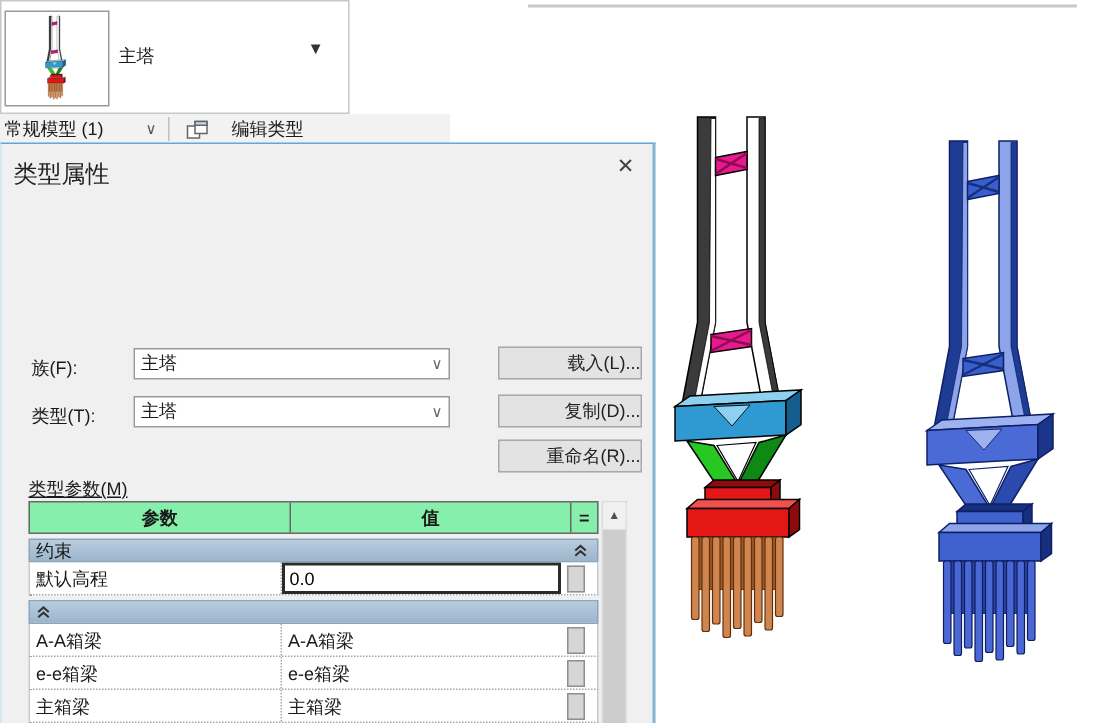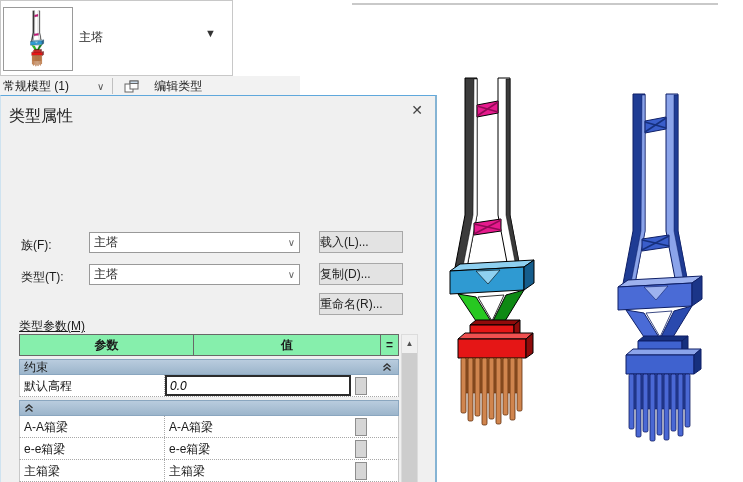--- a/index.html
+++ b/index.html
@@ -32,22 +32,22 @@
     border-left:1px solid #cfe3f0; }
   #dlg-title { left:8px; top:10px; font-size:16px; color:#222; }
   #dlg-close { left:310px; top:2px; width:42px; height:24px; text-align:center;
     line-height:24px; font-size:14px; color:#444; position:absolute; left:395px; }
 
   .fld-label { left:20px; position:absolute; }
   .combo { position:absolute; left:88px; width:211px; height:21px; background:#fff;
     border:1px solid #999; display:flex; align-items:center; padding:0 4px; }
   .combo .cv { flex:1; }
   .combo .chev { color:#666; font-size:10px; }
-  .dlg-btn { position:absolute; left:318px; width:84px; height:22px;
-    background:#e3e3e3; border:1px solid #a8a8a8; text-align:left;
+  .dlg-btn { position:absolute; left:331px; width:96px; height:22px;
+    background:#e3e3e3; border:1px solid #a8a8a8; text-align:right;
     line-height:20px; font-size:12px; color:#222; }
 
   #params-label { left:18px; top:222px;text-decoration:underline; }
 
   
   #param-table { left:18px; top:238px; width:380px; }
   #tbl-header { display:flex; height:22px; border:1px solid #686868; background:#86efac; }
   #tbl-header .hc { display:flex; align-items:center; justify-content:center;
     font-weight:bold; font-size:12px; }
   #hc-param { width:174px; border-right:1px solid #686868; }
@@ -55,27 +55,27 @@
   #hc-assoc { width:17px; }
 
   .row-group { display:flex; align-items:center; height:16px; margin-top:3px;
     background:linear-gradient(#b9ccde,#9cb5cb); border:1px solid #8aa6bf;
     font-weight:normal; padding-left:4px; }
   .row-group .glabel { flex:1; }
   .row-group .gchev { margin-right:6px; display:flex; }
   .row-param { display:flex; height:22px; background:#fff;
     border-bottom:1px dotted #a8a8a8; border-left:1px solid #c8c8c8;
     border-right:1px solid #c8c8c8; }
-  .pc-name { width:145px; border-right:1px dotted #a8a8a8; padding:3px 0 0 4px; }
+  .pc-name { width:168px; border-right:1px dotted #a8a8a8; padding:3px 0 0 4px; }
   .pc-value { width:187px; padding:3px 0 0 4px; position:relative; }
   .pc-assoc { width:18px; display:flex; align-items:center; justify-content:center; }
   .assoc-btn { width:12px; height:18px; background:#d6d6d6; border:1px solid #8e8e8e; }
   .cell-edit { position:absolute; left:0; top:0; width:186px; height:21px;
     border:2px solid #2b2b2b; background:#fff; font-family:"Liberation Sans",sans-serif;
-    font-size:12px; padding-left:3px;font-style:italic; }
+    font-size:12px; padding-left:3px; }
 
   
   #tbl-scroll { left:400px; top:238px; width:17px; height:244px; background:#f0f0f0;
     border:1px solid #dcdcdc; }
   #scroll-up { width:15px; height:16px; background:#f0f0f0; display:flex;
     align-items:center; justify-content:center; color:#505050; font-size:8px; }
   #scroll-thumb { width:15px; height:160px; background:#cdcdcd; margin-top:2px; }
 
   
   #tower-shaded { left:448px; top:75px; }

